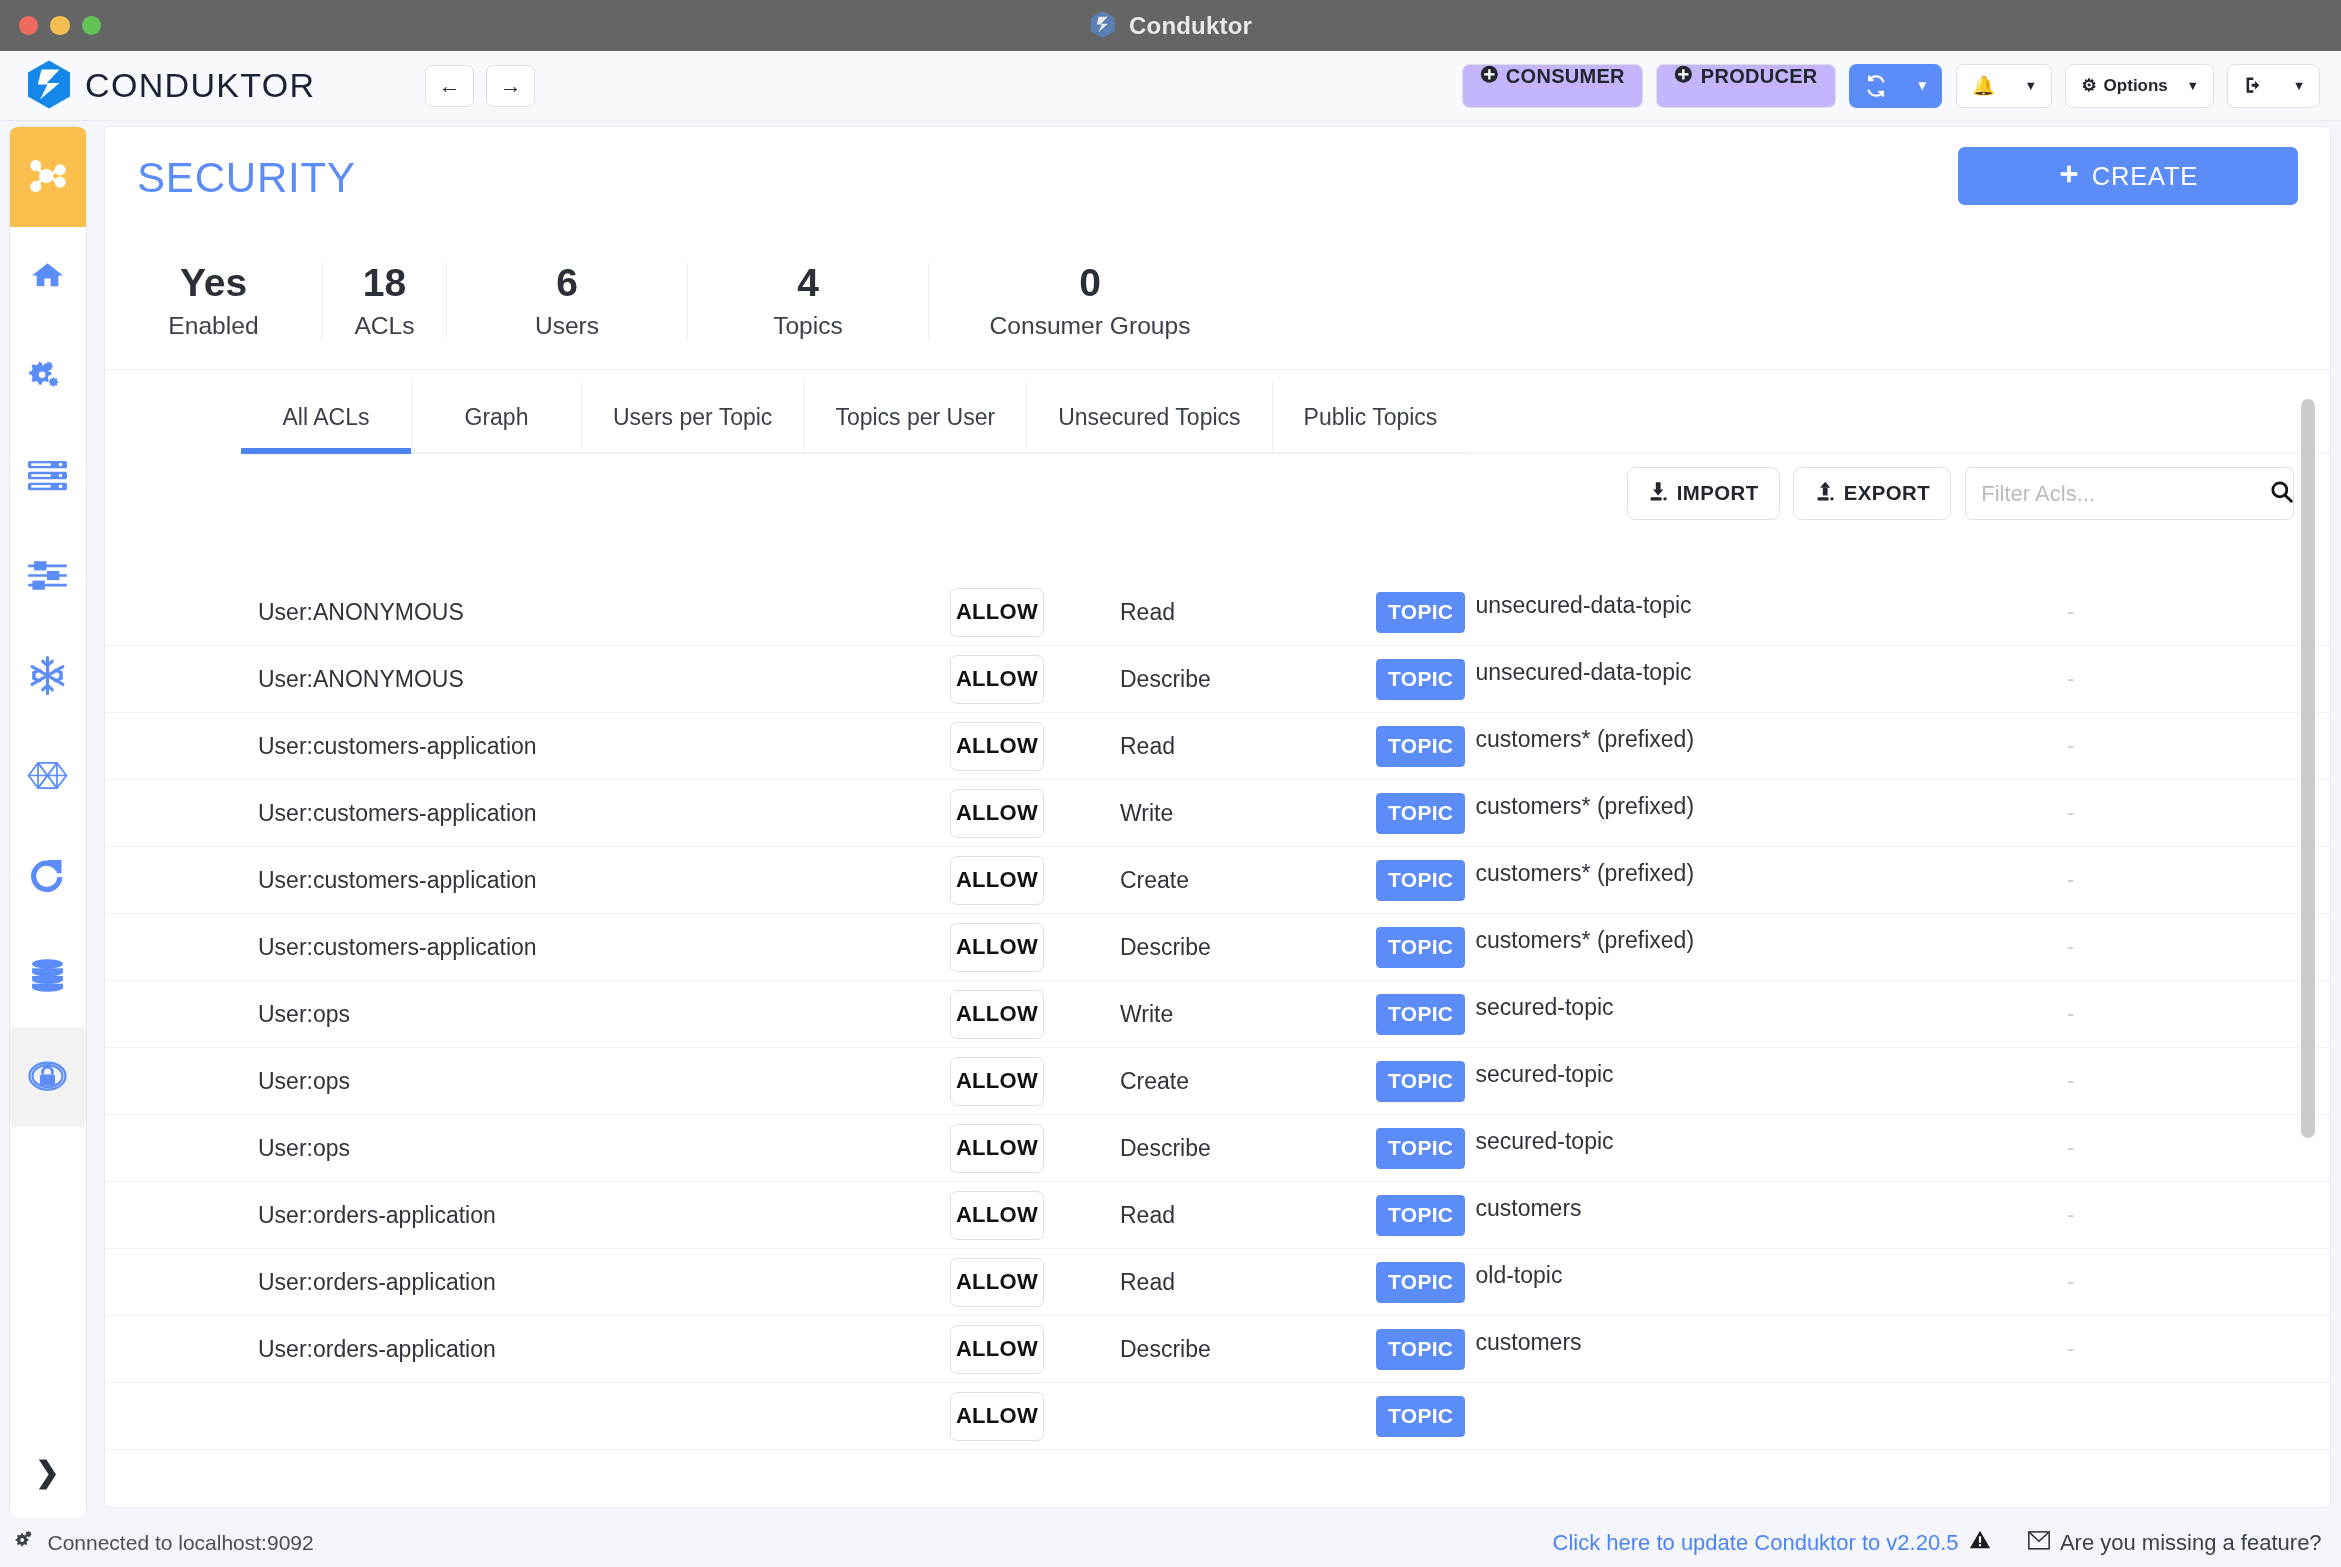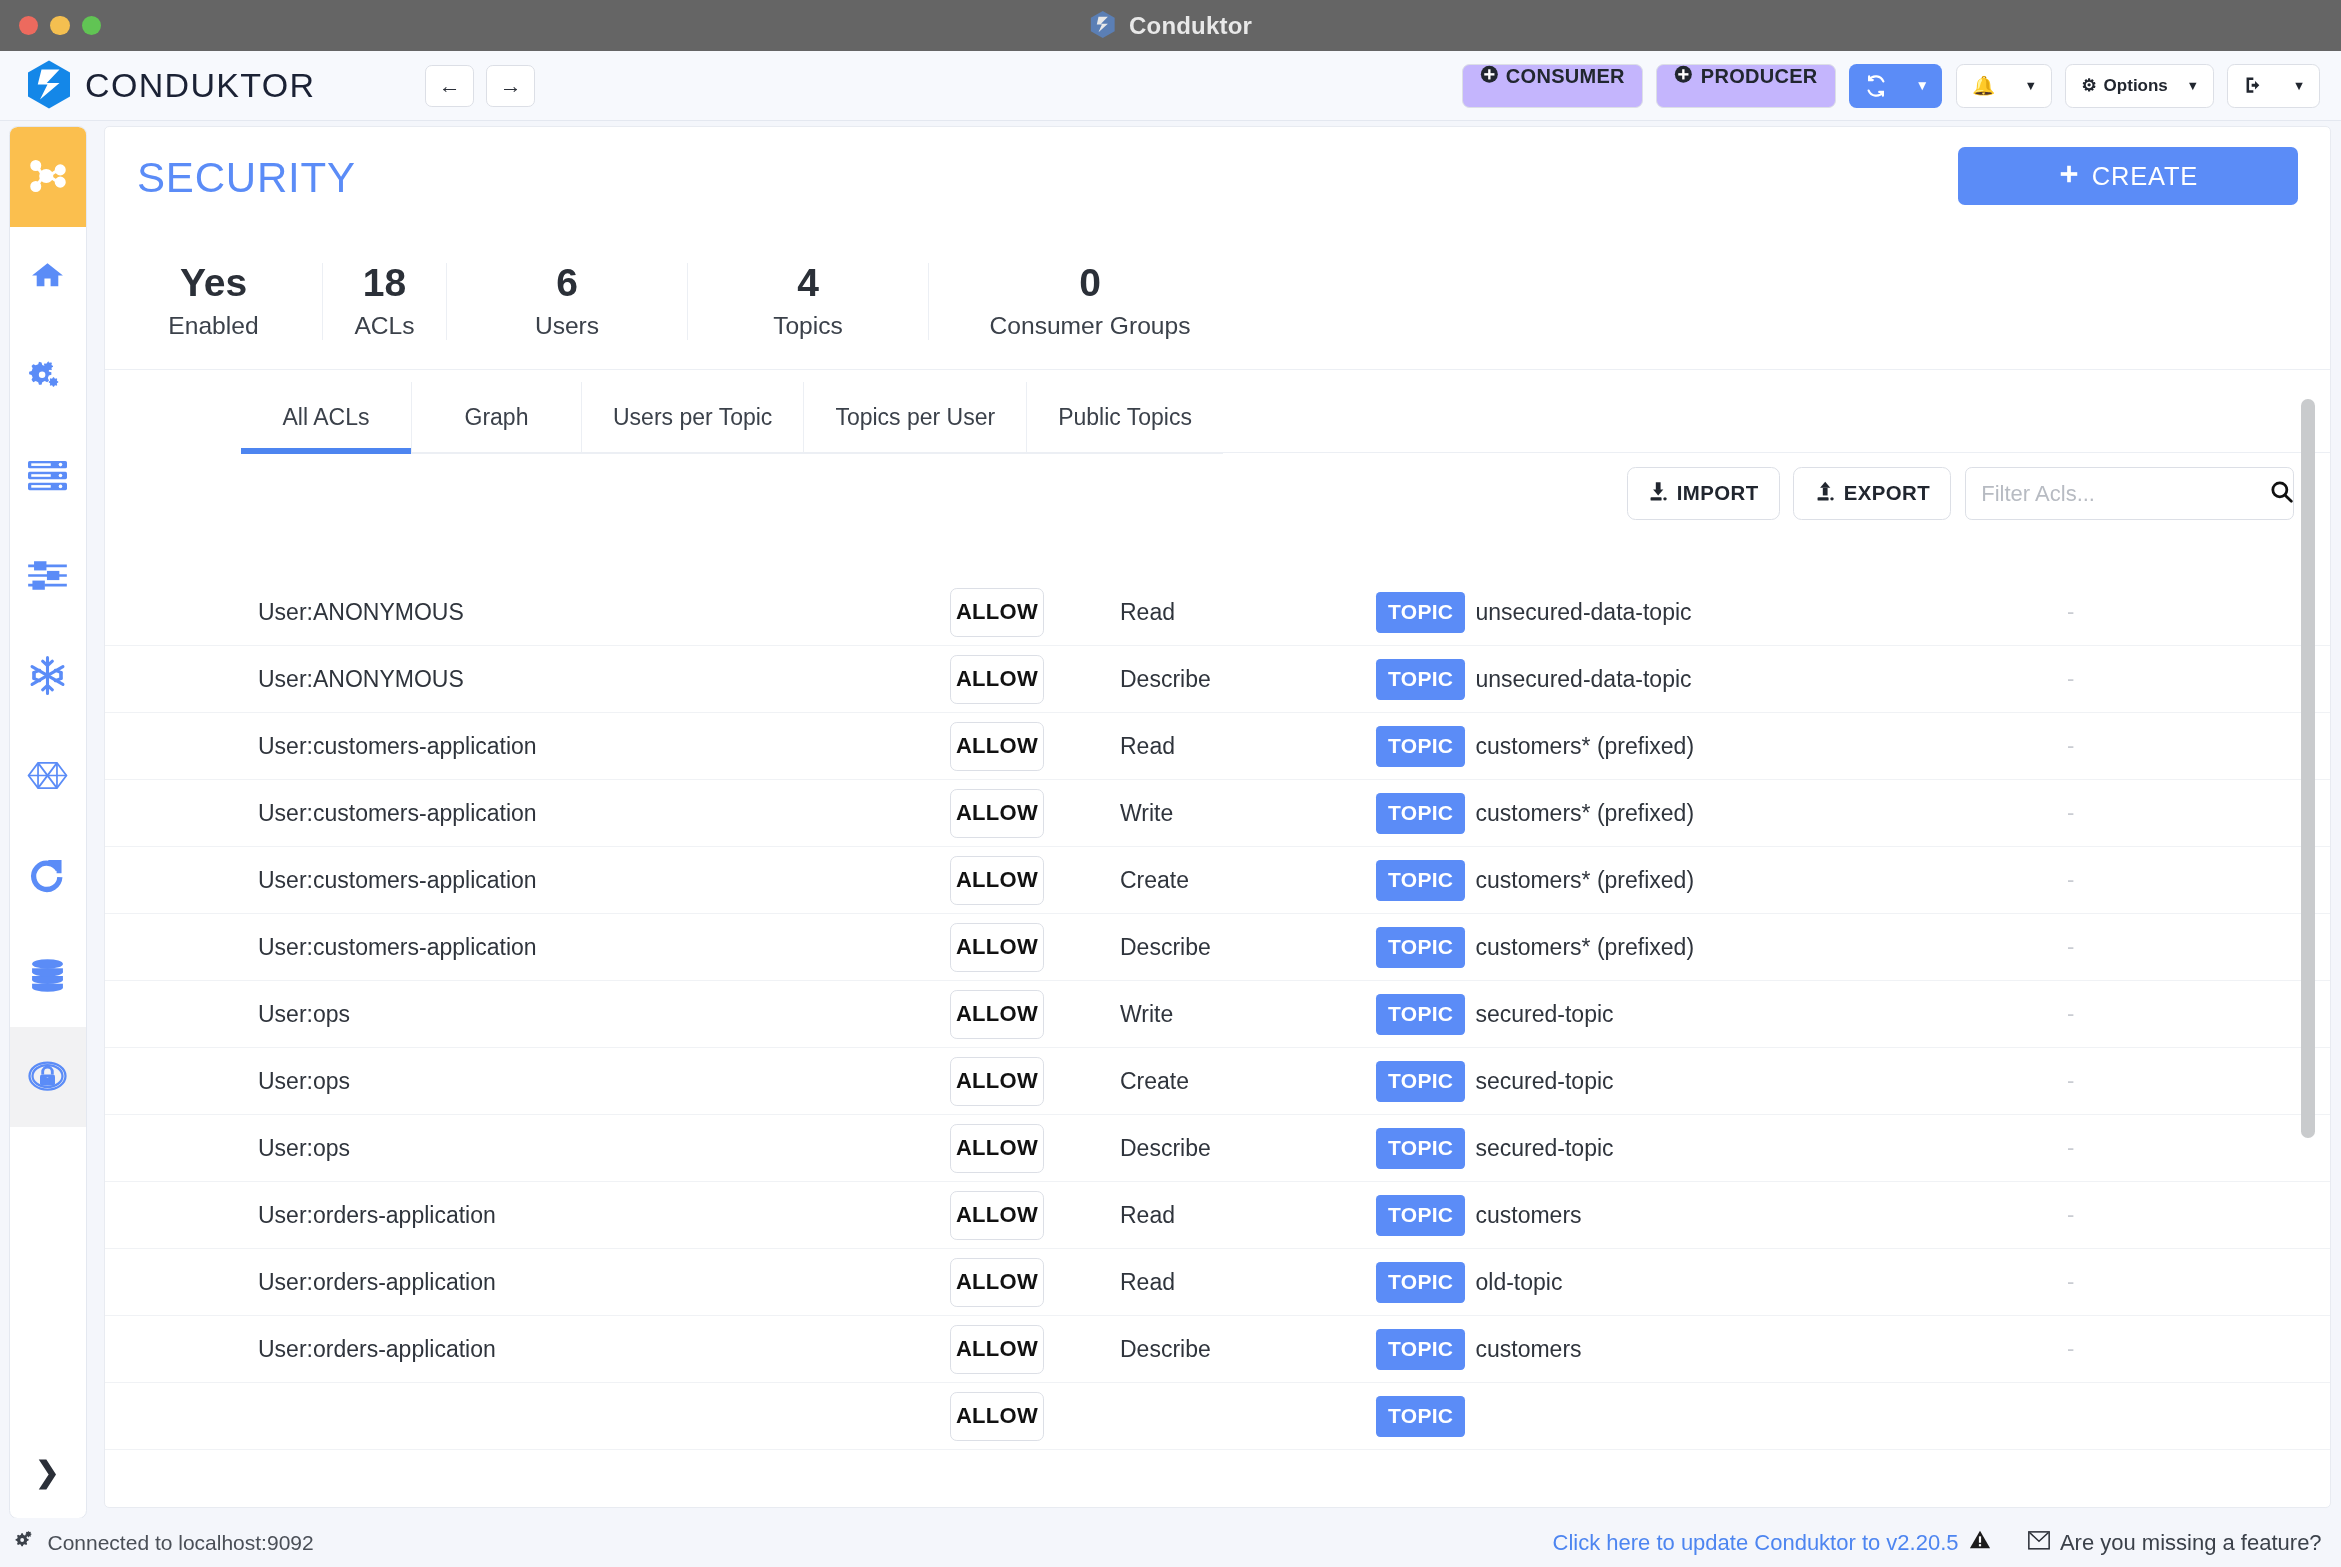--- a/index.html
+++ b/index.html
@@ -153,21 +153,21 @@
   .tbody {
     position: absolute; left: 0; top: 452px; width: 2227px; height: 931px; overflow: hidden;
   }
   .row {
     position: relative; height: 67px; display: flex; align-items: center;
     border-bottom: 0.8px solid #f0f2f5;
   }
   .c-principal { position: absolute; left: 153px; font-size: 23px; color: #2f343c; }
   .c-permission { position: absolute; left: 845px; }
   .c-operation { position: absolute; left: 1015px; font-size: 23px; color: #2f343c; }
-  .c-resource { position: absolute; left: 1271px; display: flex; align-items: center; gap: 10.2px; }
+  .c-resource { position: absolute; left: 1271px; display: flex; gap: 10.2px; }
   .c-host { position: absolute; left: 1962px; font-size: 22px; color: #c9ccd2; }
 
   .hdr { position: absolute; font-size: 24.6px; font-weight: bold; color: #2b3038; top: 12px; }
   .hdr.h1 { left: 153px; }
   .hdr.h2 { left: 845px; }
   .hdr.h3 { left: 1015px; }
   .hdr.h4 { left: 1271px; }
   .hdr.h5 { left: 1962px; }
 
   .allow {
@@ -452,20 +452,21 @@
       <div class="stat-lbl">Consumer Groups</div>
     </div>
   </div>
 
   <div class="tabs-fill"></div>
   <div class="tabs">
     <div class="tab active"><span class="pad">All ACLs</span></div>
     <div class="tab"><span class="pad">Graph</span></div>
     <div class="tab"><span class="pad">Users per Topic</span></div>
     <div class="tab"><span class="pad">Topics per User</span></div>
+    <div class="tab"><span class="pad">Unsecured Topics</span></div>
     <div class="tab"><span class="pad">Public Topics</span></div>
   </div>
 
   <div class="toolbar">
     <div class="ie-btn">
       <span>
         <svg width="20.4" height="20.4" viewBox="0 0 24 24" fill="#21262f">
             <rect x="9.2" y="1.5" width="5.6" height="9"></rect>
             <path d="M6 10h12l-6 7z"></path>
             <rect x="3" y="19" width="13" height="4" rx="1"></rect>

